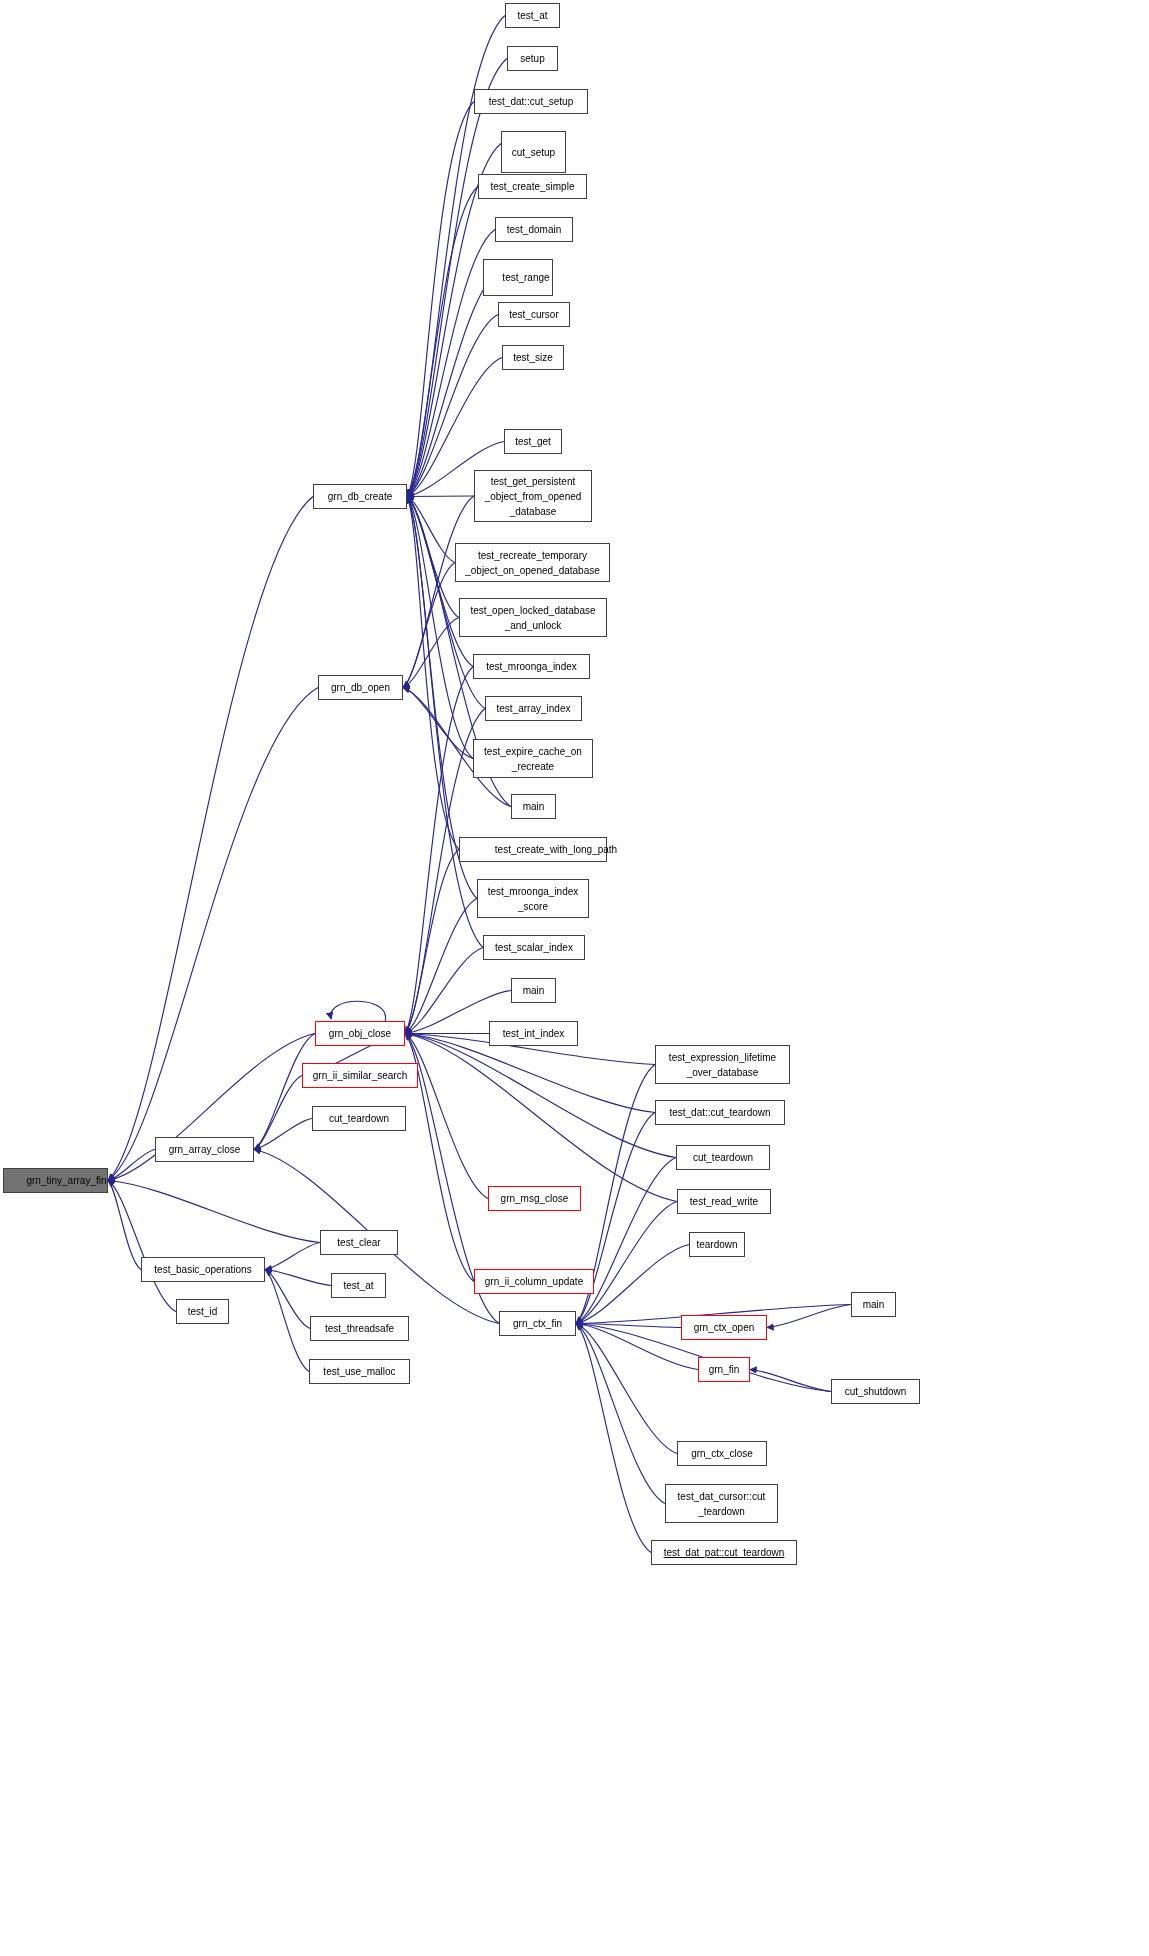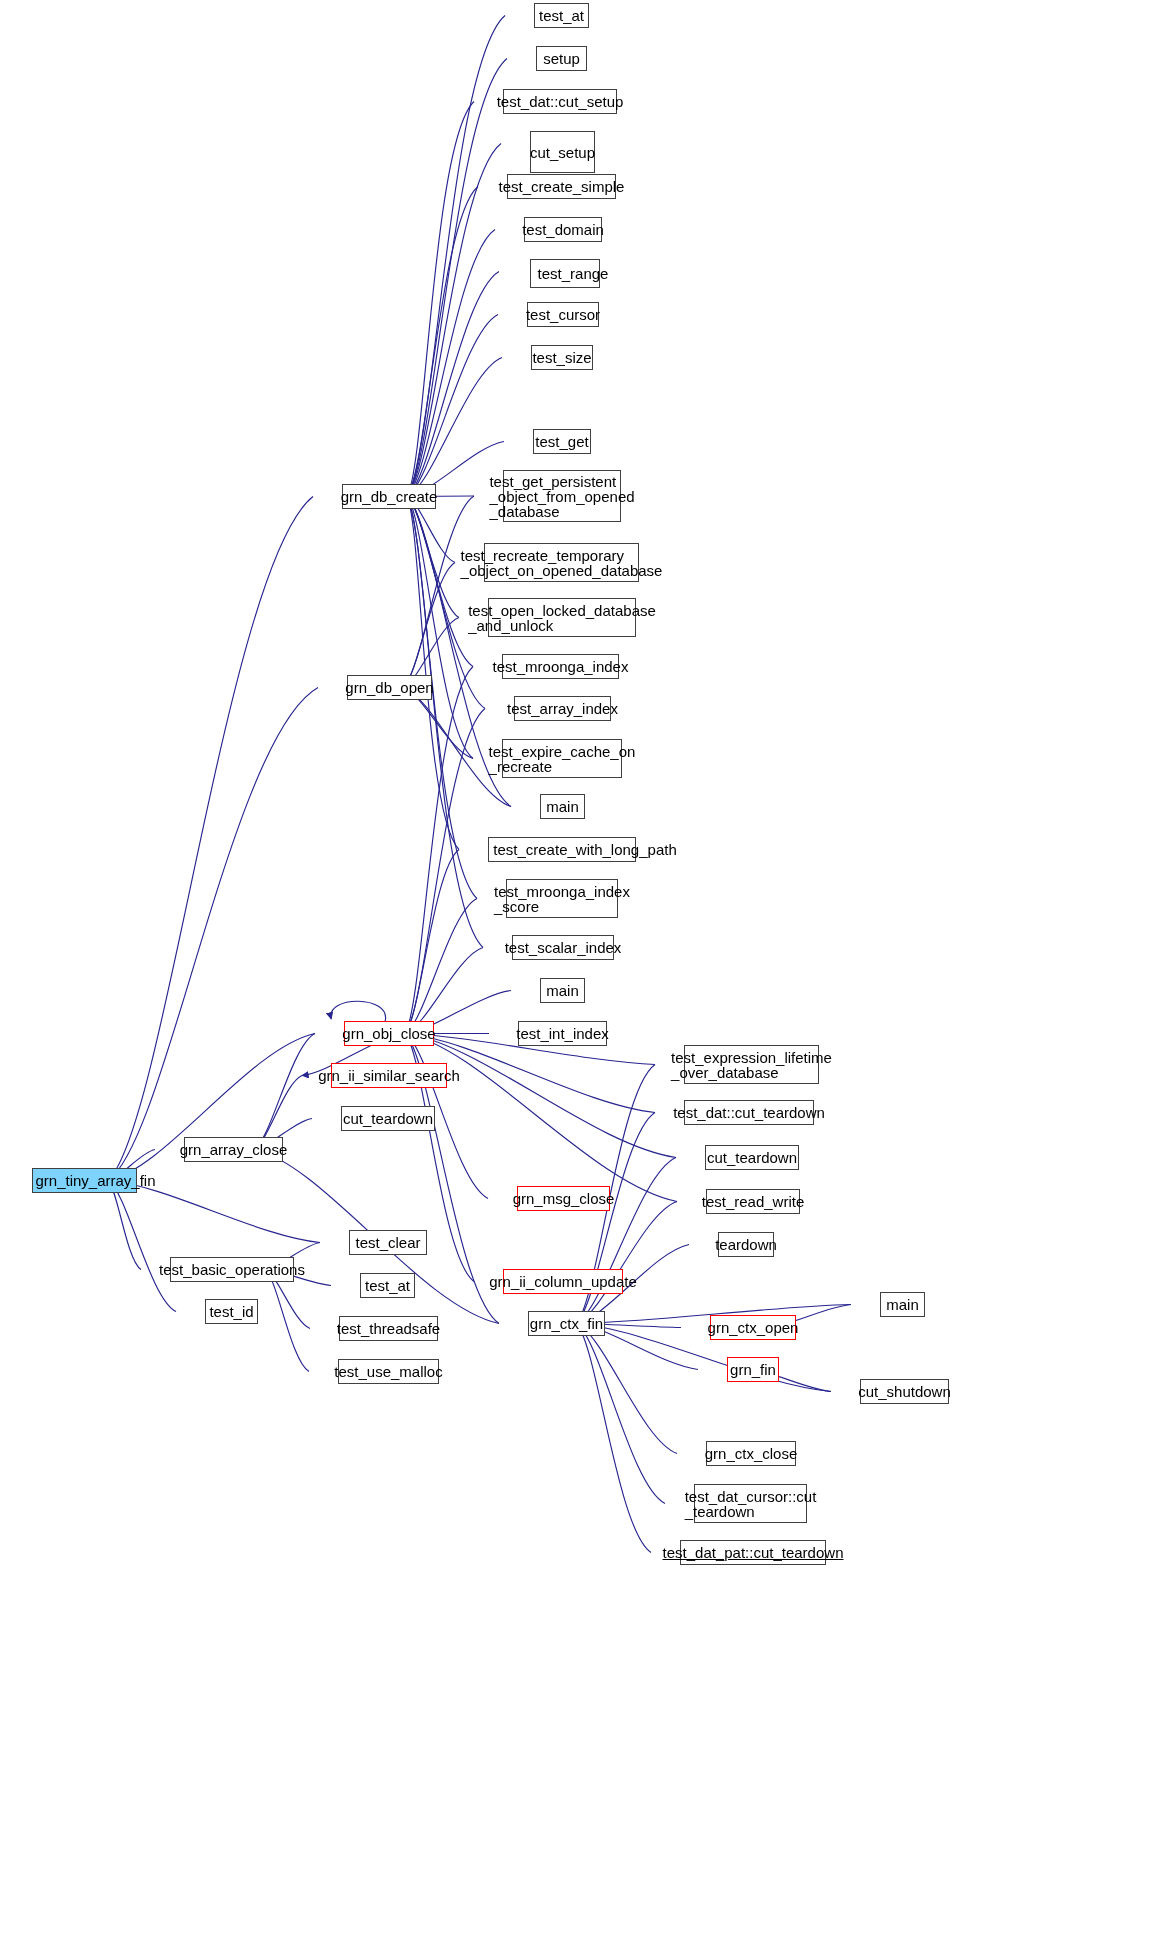--- a/index.html
+++ b/index.html
@@ -3,31 +3,31 @@
 <meta charset="utf-8">
 <style>
   html,body{margin:0;padding:0;background:#ffffff;}
   body{font-family:"Liberation Sans", sans-serif;}
   #graph-root{position:relative;width:1149px;height:1956px;background:#fff;overflow:hidden;}
   svg.edges{position:absolute;left:0;top:0;width:1149px;height:1956px;pointer-events:none;}
   .node{
     position:absolute;
     box-sizing:border-box;
     display:flex;align-items:center;justify-content:center;
+    text-align:center;
     background:#ffffff;
     border:1px solid #404040;
     color:#000000;
-    font-size:15px;
+    font-size:10px;
     line-height:15px;
     white-space:pre;
     letter-spacing:0px;
-    margin-left:29px;
   }
   .node.red{border-color:#ff0000;}
-  .node.current{background:#7dd3fc;border-color:#404040;padding-left:22px;}
+  .node.current{background:#737373;border-color:#404040;padding-left:22px;}
 </style>
 </head>
 <body>
 
 <div id="graph-root">
   <svg class="edges" viewBox="0 0 1149 1956">
     <defs>
       <marker id="arrow" viewBox="0 0 10 10" refX="9" refY="5" markerWidth="6.5" markerHeight="6.5" orient="auto-start-reverse">
         <path d="M 0 0 L 10 5 L 0 10 z" fill="#27258f"></path>
       </marker>
@@ -118,21 +118,21 @@
       <div class="node red" style="left: 302px; top: 1063px; width: 116px; height: 25px;">grn_ii_similar_search</div>
       <div class="node red" style="left: 315px; top: 1021px; width: 90px; height: 25px;">grn_obj_close</div>
       <div class="node" style="left: 318px; top: 675px; width: 85px; height: 25px;">grn_db_open</div>
       <div class="node" style="left: 313px; top: 484px; width: 94px; height: 25px;">grn_db_create</div>
       <div class="node" style="left: 505px; top: 3px; width: 55px; height: 25px;">test_at</div>
       <div class="node" style="left: 507px; top: 46px; width: 51px; height: 25px;">setup</div>
       <div class="node" style="left: 474px; top: 89px; width: 114px; height: 25px;">test_dat::cut_setup</div>
       <div class="node" style="left: 501px; top: 131px; width: 65px; height: 42px;">cut_setup</div>
       <div class="node" style="left: 478px; top: 174px; width: 109px; height: 25px;">test_create_simple</div>
       <div class="node" style="left: 495px; top: 217px; width: 78px; height: 25px;">test_domain</div>
-      <div class="node" style="left: 501px; top: 259px; width: 70px; height: 29px; padding-left: 16px;">test_range</div>
+      <div class="node" style="left: 483px; top: 259px; width: 70px; height: 37px; padding-left: 16px;">test_range</div>
       <div class="node" style="left: 498px; top: 302px; width: 72px; height: 25px;">test_cursor</div>
       <div class="node" style="left: 502px; top: 345px; width: 62px; height: 25px;">test_size</div>
       <div class="node" style="left: 504px; top: 429px; width: 58px; height: 25px;">test_get</div>
       <div class="node" style="left: 474px; top: 470px; width: 118px; height: 52px;">test_get_persistent
 _object_from_opened
 _database</div>
       <div class="node" style="left: 455px; top: 543px; width: 155px; height: 39px;">test_recreate_temporary
 _object_on_opened_database</div>
       <div class="node" style="left: 459px; top: 598px; width: 148px; height: 39px;">test_open_locked_database
 _and_unlock</div>

